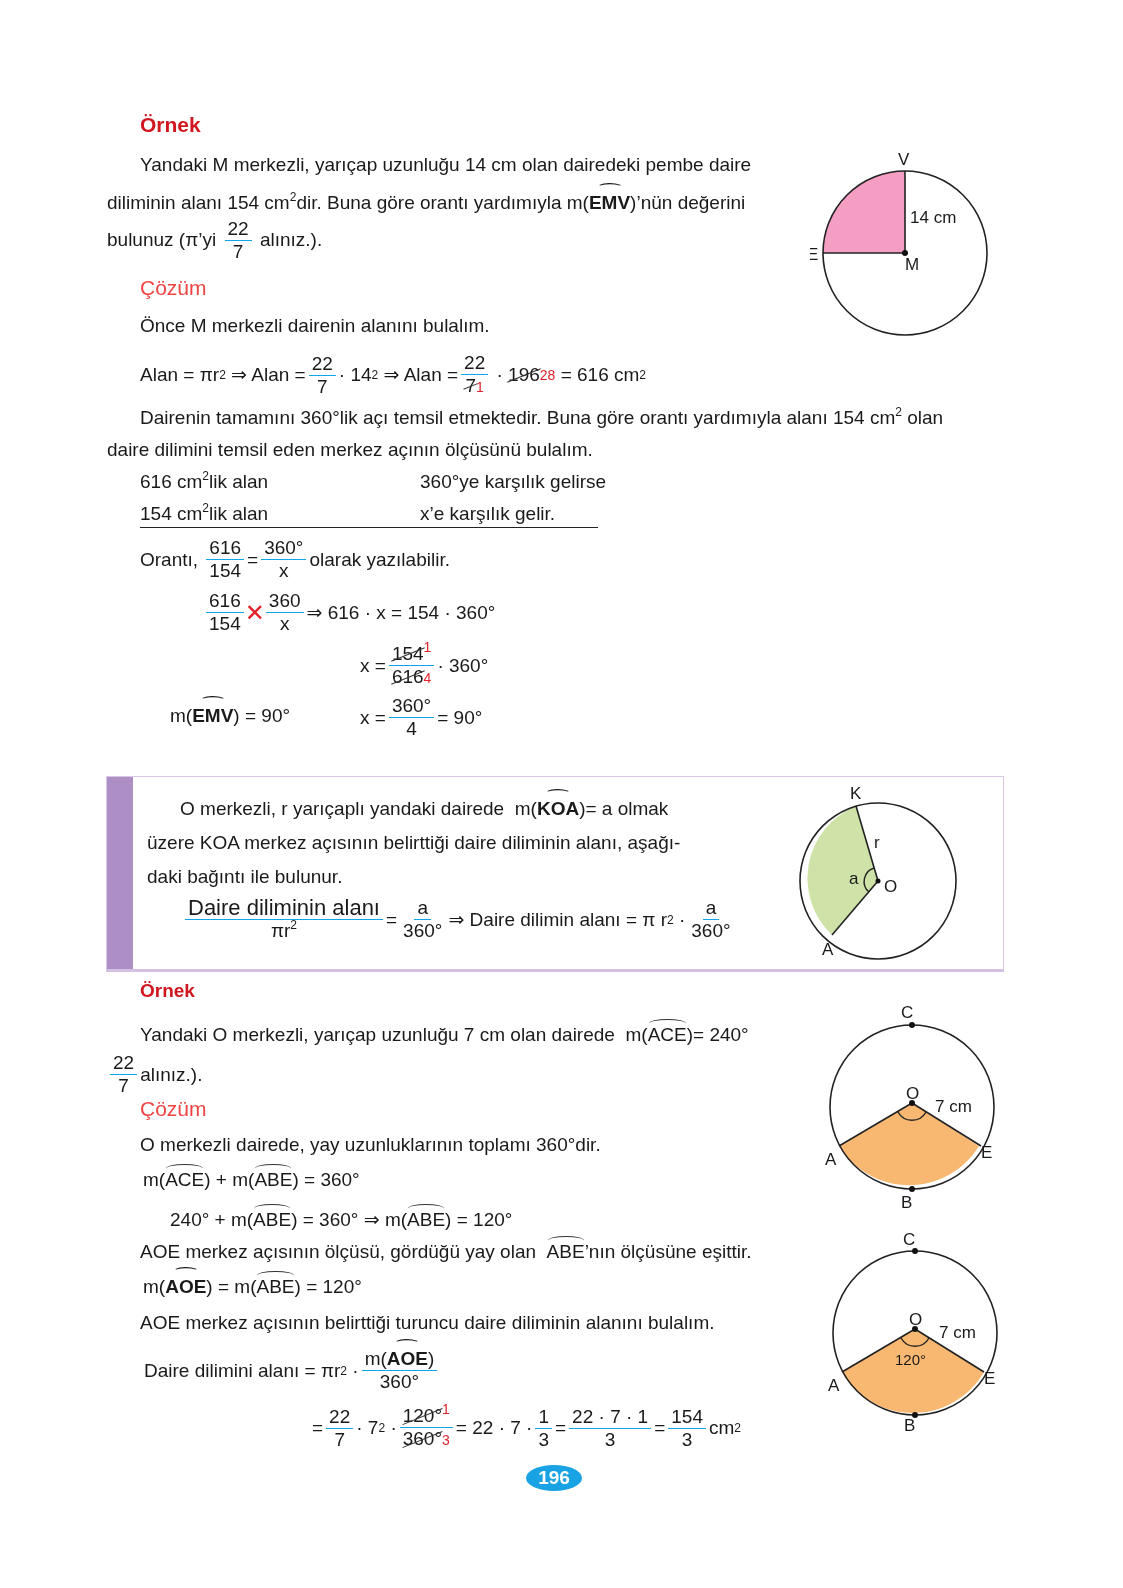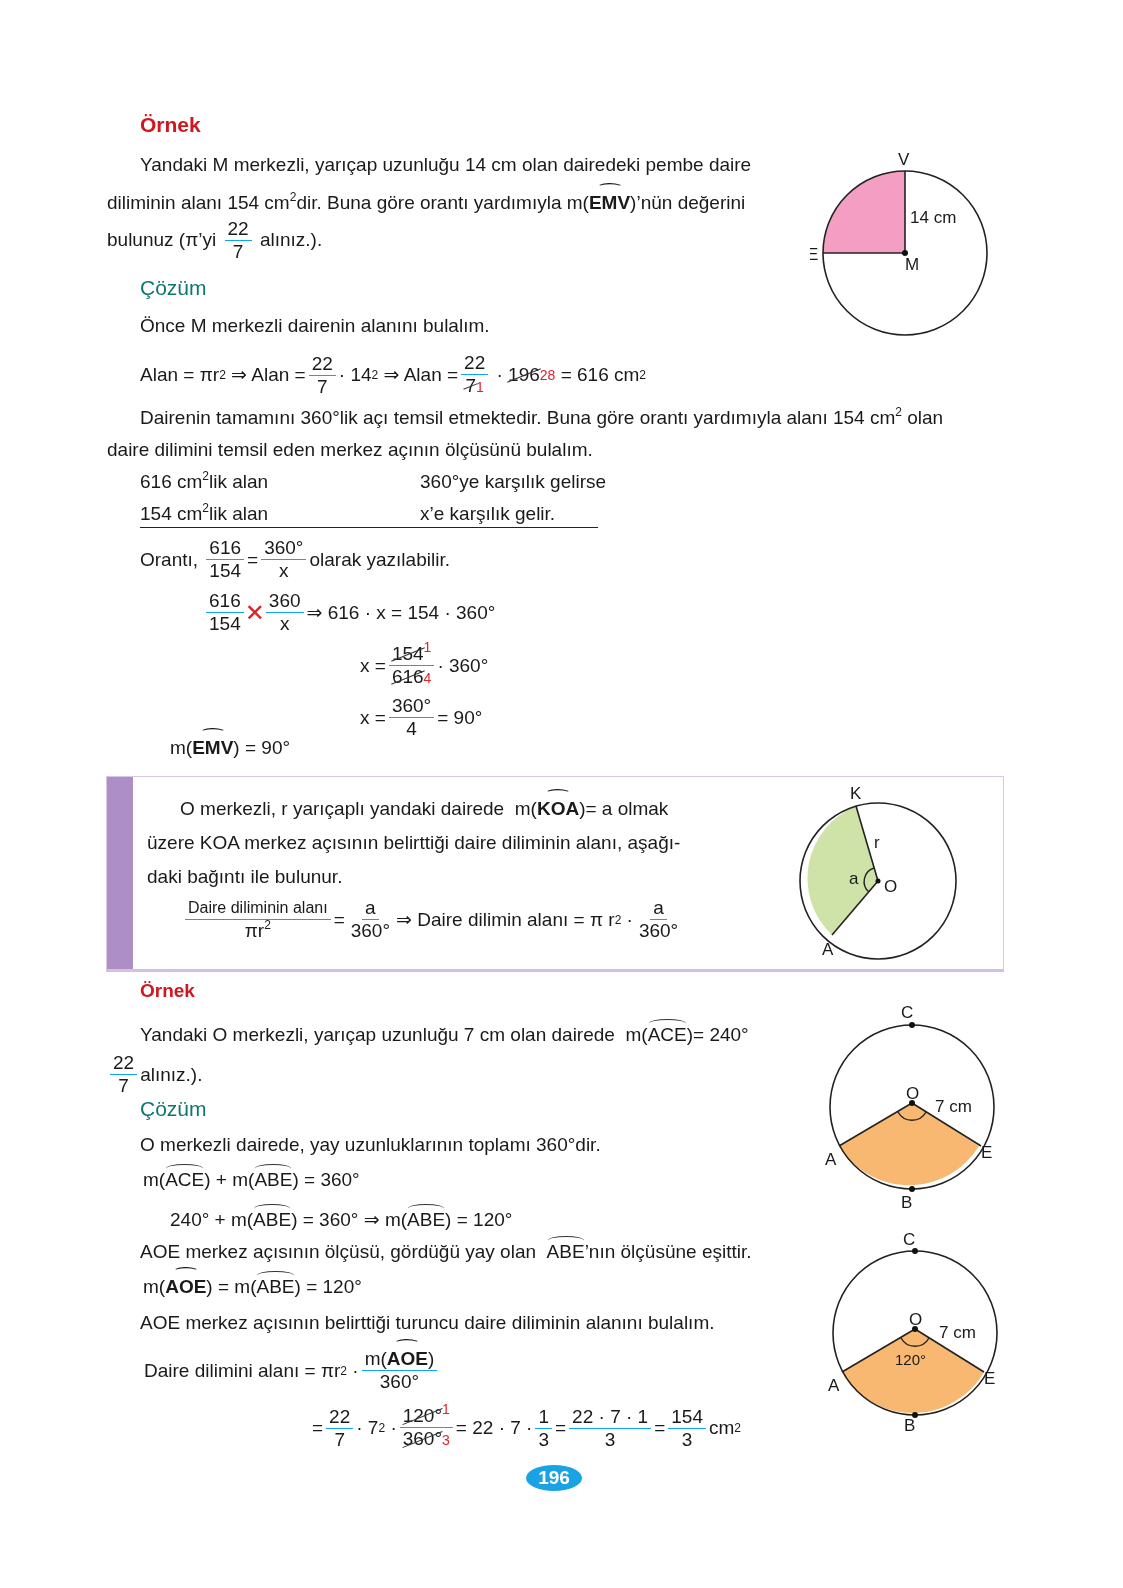--- a/index.html
+++ b/index.html
@@ -1,21 +1,21 @@
 <!DOCTYPE html>
 <html><head>
 <meta charset="utf-8">
 <style>
   html, body { margin:0; padding:0; background:#fff; }
   body { width:1123px; height:1588px; position:relative; overflow:hidden;
          font-family:"Liberation Sans", sans-serif; color:#1a1a1a; }
   .abs { position:absolute; white-space:nowrap; }
   .t { font-size:19px; line-height:24px;text-align:center; }
   .red-h { color:#d0161e; font-weight:bold; font-size:21px; }
-  .red-s { color:#0f766e; font-size:21px; }
+  .red-s { color:#ef4444; font-size:21px; }
   sup { font-size:12px; vertical-align:8px; line-height:0; }
   .frac { display:inline-flex; flex-direction:column; align-items:center; vertical-align:middle; margin:0 3px; }
   .frac .n { border-bottom:1px solid #0ea5e9; padding:0 3px; line-height:22px; }
   .frac .d { padding:0 3px; line-height:22px; }
   .strike { position:relative; display:inline-block; }
   .strike::after { content:""; position:absolute; left:-2px; right:-2px; top:50%; border-top:1.4px solid #333; transform:rotate(-22deg); }
   .rednum { color:#e0222a; font-size:14px; }
   .arc { position:relative; display:inline-block; }
   .arc::before { content:""; position:absolute; left:1px; right:1px; top:-4px; height:8px; border-top:1.3px solid #333; border-radius:50% 50% 0 0; }
   .hat { position:relative; display:inline-block;font-weight:bold; }
@@ -125,35 +125,35 @@
 
 <div class="abs t" style="left:360px;top:695px;display:flex;align-items:center">
   <span>x =</span>
   <span class="frac">
       <span class="n">360°</span>
       <span class="d">4</span>
     </span>
   <span>= 90°</span>
 </div>
 
-<div class="abs t" style="left:170px;top:736px">
+<div class="abs t" style="left:170px;top:704px">
   <span>m</span>(<span class="hat">EMV</span>) <span>= 90°</span>
 </div>
 
 <div class="infobox">
   <div class="infobar"></div>
 </div>
 <div class="abs t" style="left:180px;top:797px">
   <span>O  merkezli,  r  yarıçaplı  yandaki  dairede</span>&nbsp; m(<span class="hat">KOA</span>)<span>= a olmak</span>
 </div>
 <div class="abs t" style="left:147px;top:831px">üzere KOA merkez açısının belirttiği daire diliminin alanı, aşağı-</div>
 <div class="abs t" style="left:147px;top:865px">daki bağıntı ile bulunur.</div>
 <div class="abs t" style="left:182px;top:897px;display:flex;align-items:center">
   <span class="frac">
-      <span class="n" style="font-size:16px">Daire diliminin alanı</span>
+      <span class="n" style="font-size:22px">Daire diliminin alanı</span>
       <span class="d"><span>πr</span><sup>2</sup></span>
     </span>=
   <span class="frac">
       <span class="n">a</span>
       <span class="d">360°</span>
     </span>
   <span>⇒ Daire dilimin alanı = π r</span><sup>2</sup>&nbsp;·
   <span class="frac">
       <span class="n">a</span>
       <span class="d">360°</span>

